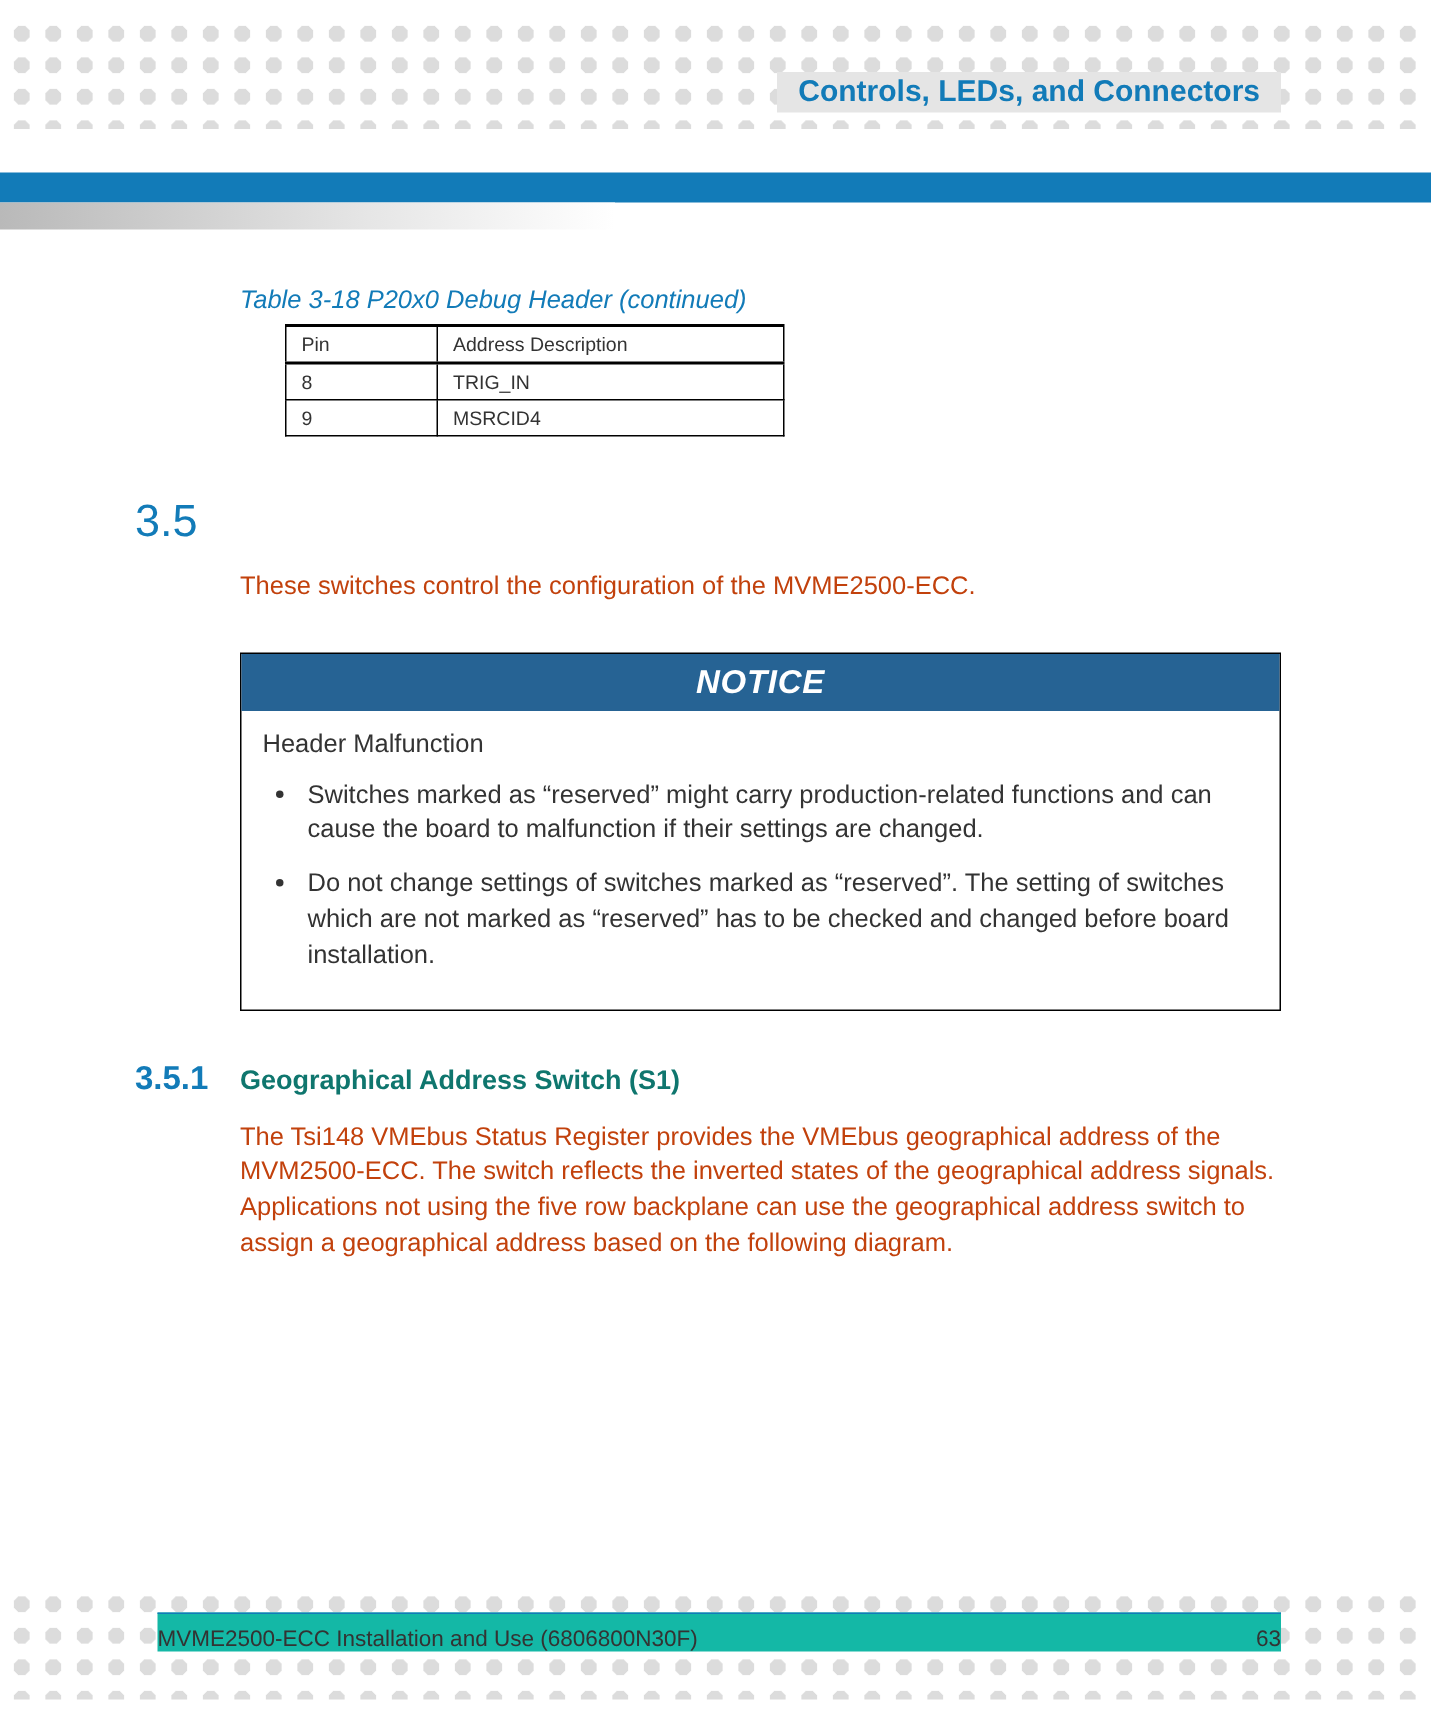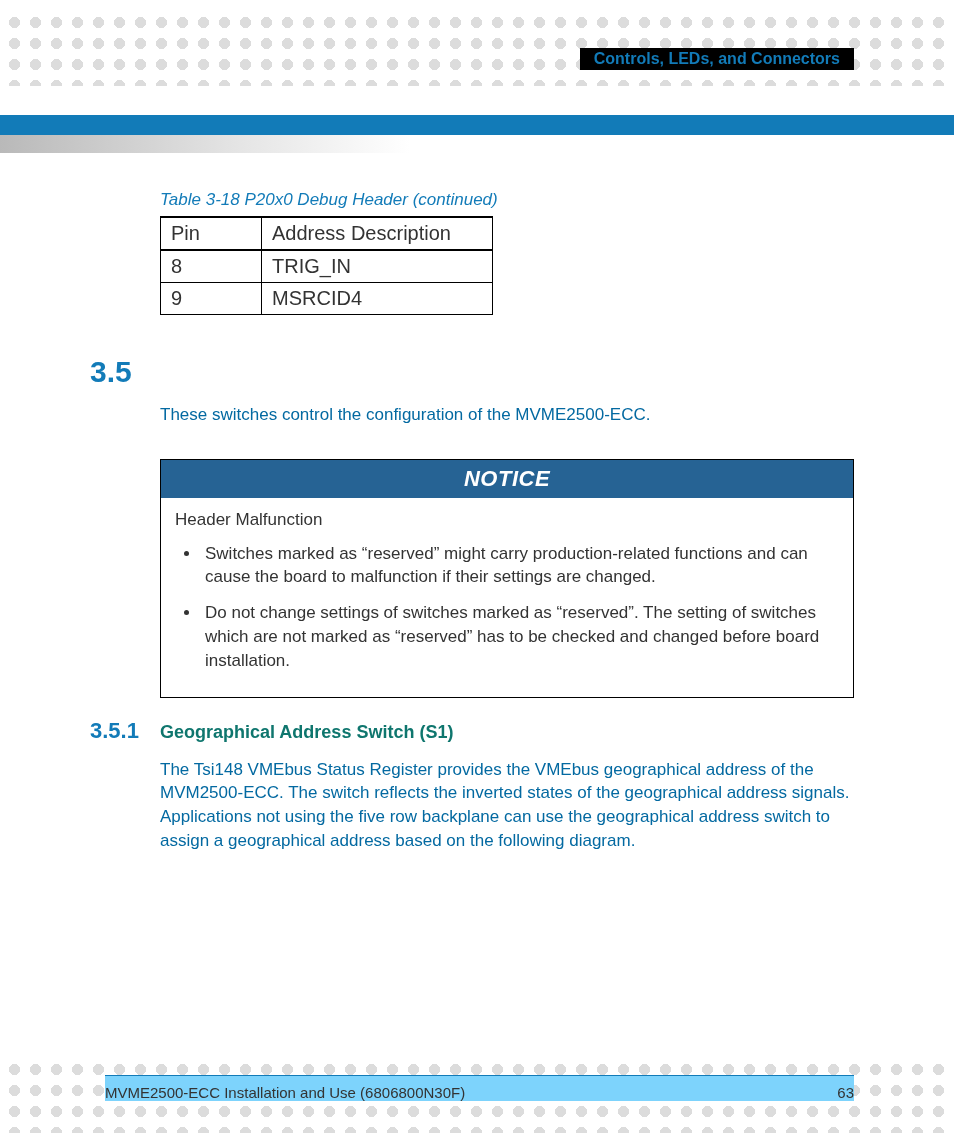--- a/index.html
+++ b/index.html
@@ -22,22 +22,22 @@
     background-position: 4px 4px;
   }
   .dot-top { top: 8px; }
   .dot-bottom { bottom: 12px; }
   .chapter-header {
     position: absolute;
     top: 48px;
     right: 100px;
     color: #127bb8;
     font-weight: 700;
-    font-size: 16px;
-    background: #000000;
+    font-size: 20px;
+    background: #e5e5e5;
     padding: 2px 14px;
   }
   .blue-bar {
     position: absolute;
     top: 115px;
     left: 0;
     right: 0;
     height: 20px;
     background: #127bb8;
   }
@@ -56,56 +56,56 @@
     right: 100px;
   }
   .table-caption {
     color: #127bb8;
     font-style: italic;
     font-size: 17px;
     margin: 10px 0 6px 70px;
   }
   table.debug {
     border-collapse: collapse;
-    margin-left: 70px;
-    font-size: 20px;
+    margin-left: 100px;
+    font-size: 13px;
   }
   table.debug td {
     border: 1px solid #000;
     padding: 4px 10px 4px 10px;
   }
   table.debug tr:first-child td {
     border-top: 2px solid #000;
     border-bottom: 2px solid #000;
   }
   table.debug td:first-child { width: 80px; }
   table.debug td:last-child { width: 210px; }
   .section-row {
     display: flex;
     align-items: baseline;
     margin-top: 40px;
   }
   .section-num {
     color: #127bb8;
-    font-weight: 700;
+    font-weight: 400;
     font-size: 30px;
     width: 70px;
     flex-shrink: 0;
   }
   .section-title {
     color: #127bb8;
     font-weight: 700;
     font-size: 30px;
   }
   .body-text {
     margin-left: 70px;
     font-size: 17px;
     line-height: 1.4;
     margin-top: 14px;
-    color: #0369a1;
+    color: #c2410c;
   }
   .notice-box {
     margin-left: 70px;
     margin-top: 32px;
     border: 1.5px solid #000;
   }
   .notice-header {
     background: #266394;
     color: #fff;
     font-style: italic;
@@ -124,21 +124,21 @@
     margin: 10px 0 0 0;
     padding-left: 26px;
   }
   .notice-body li {
     margin-bottom: 12px;
     padding-left: 4px;
   }
   .subsection-row {
     display: flex;
     align-items: baseline;
-    margin-top: 20px;
+    margin-top: 32px;
   }
   .subsection-num {
     color: #127bb8;
     font-weight: 700;
     font-size: 22px;
     width: 70px;
     flex-shrink: 0;
   }
   .subsection-title {
     color: #0f766e;
@@ -149,21 +149,21 @@
     position: absolute;
     bottom: 44px;
     left: 105px;
     right: 100px;
     border-top: 1.5px solid #127bb8;
     padding-top: 8px;
     font-size: 15px;
     color: #333;
     display: flex;
     justify-content: space-between;
-    background: #7dd3fc;
+    background: #14b8a6;
   }
 </style>
 </head>
 <body>
 
 <div class="dot-strip dot-top"></div>
 <div class="chapter-header">Controls, LEDs, and Connectors</div>
 <div class="blue-bar"></div>
 <div class="blue-bar-shadow"></div>
 

